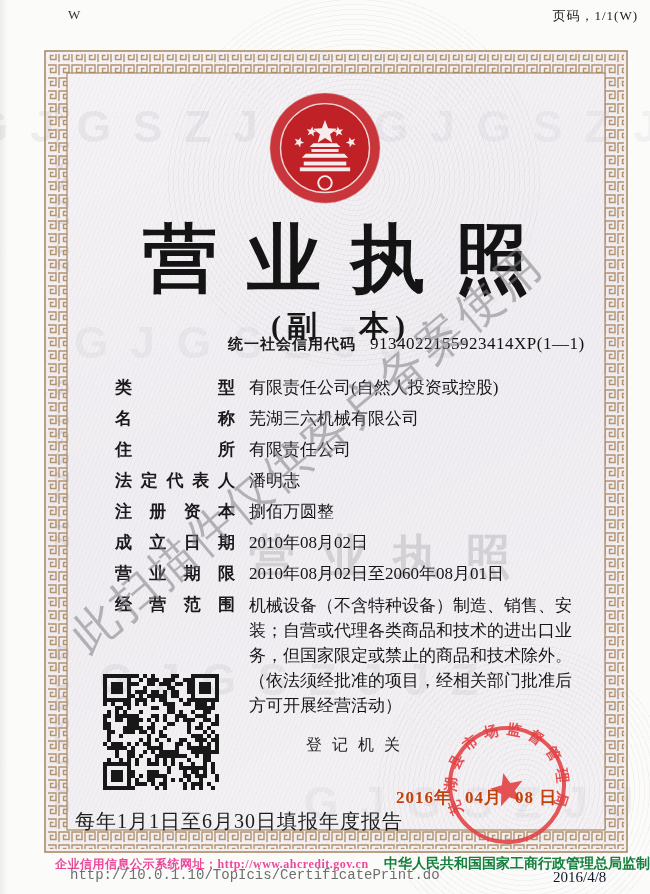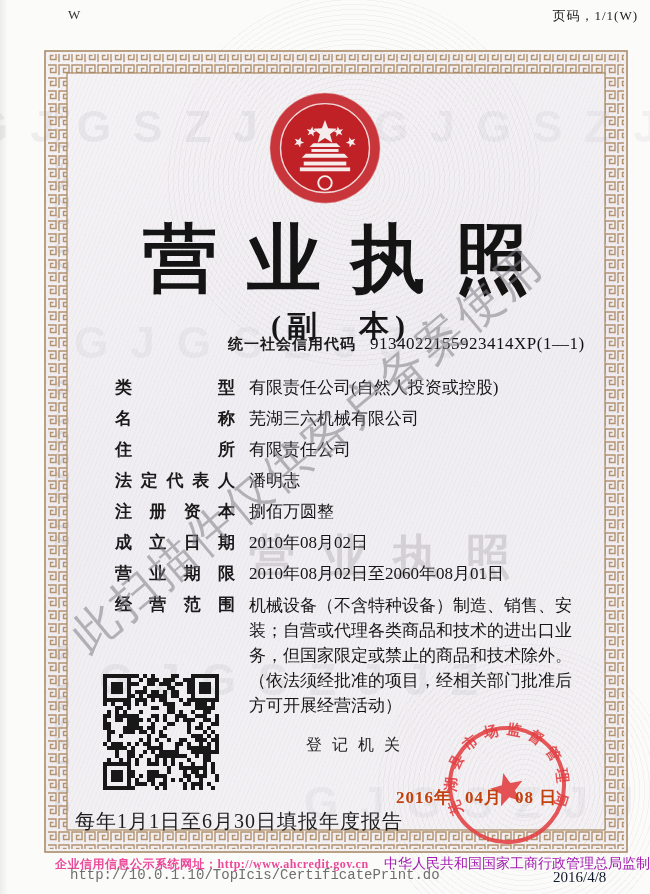--- a/index.html
+++ b/index.html
@@ -94,21 +94,21 @@
     font-size:17px;font-weight:bold;color:#c2410c;letter-spacing:1px;}
   .issue-date .gap{display:inline-block;width:13px;}
   .annual-note{position:absolute;left:31px;top:758px;z-index:3;
     font-size:20px;letter-spacing:1px;color:#1c1c1c;}
 
   
   .footer-l1{position:absolute;left:55px;top:856px;font-size:12px;font-weight:bold;
     color:#ec4899;letter-spacing:0.5px;}
   .footer-l2{position:absolute;left:70px;top:867px;font-size:14px;color:#6e6e6e;
     font-family:"Liberation Mono","DejaVu Sans Mono",monospace;letter-spacing:0;}
-  .footer-r1{position:absolute;left:384px;top:855px;font-size:14px;font-weight:normal;color:#a21caf;}
+  .footer-r1{position:absolute;left:384px;top:855px;font-size:14px;font-weight:bold;color:#15803d;}
   .footer-r2{position:absolute;left:553px;top:869px;font-size:15px;color:#0f172a;}
 </style>
 </head>
 <body>
 
 <span class="scan-mark">W</span>
 <span class="page-num">页码，1/1(W)</span>
 
 <div class="cert">
 

